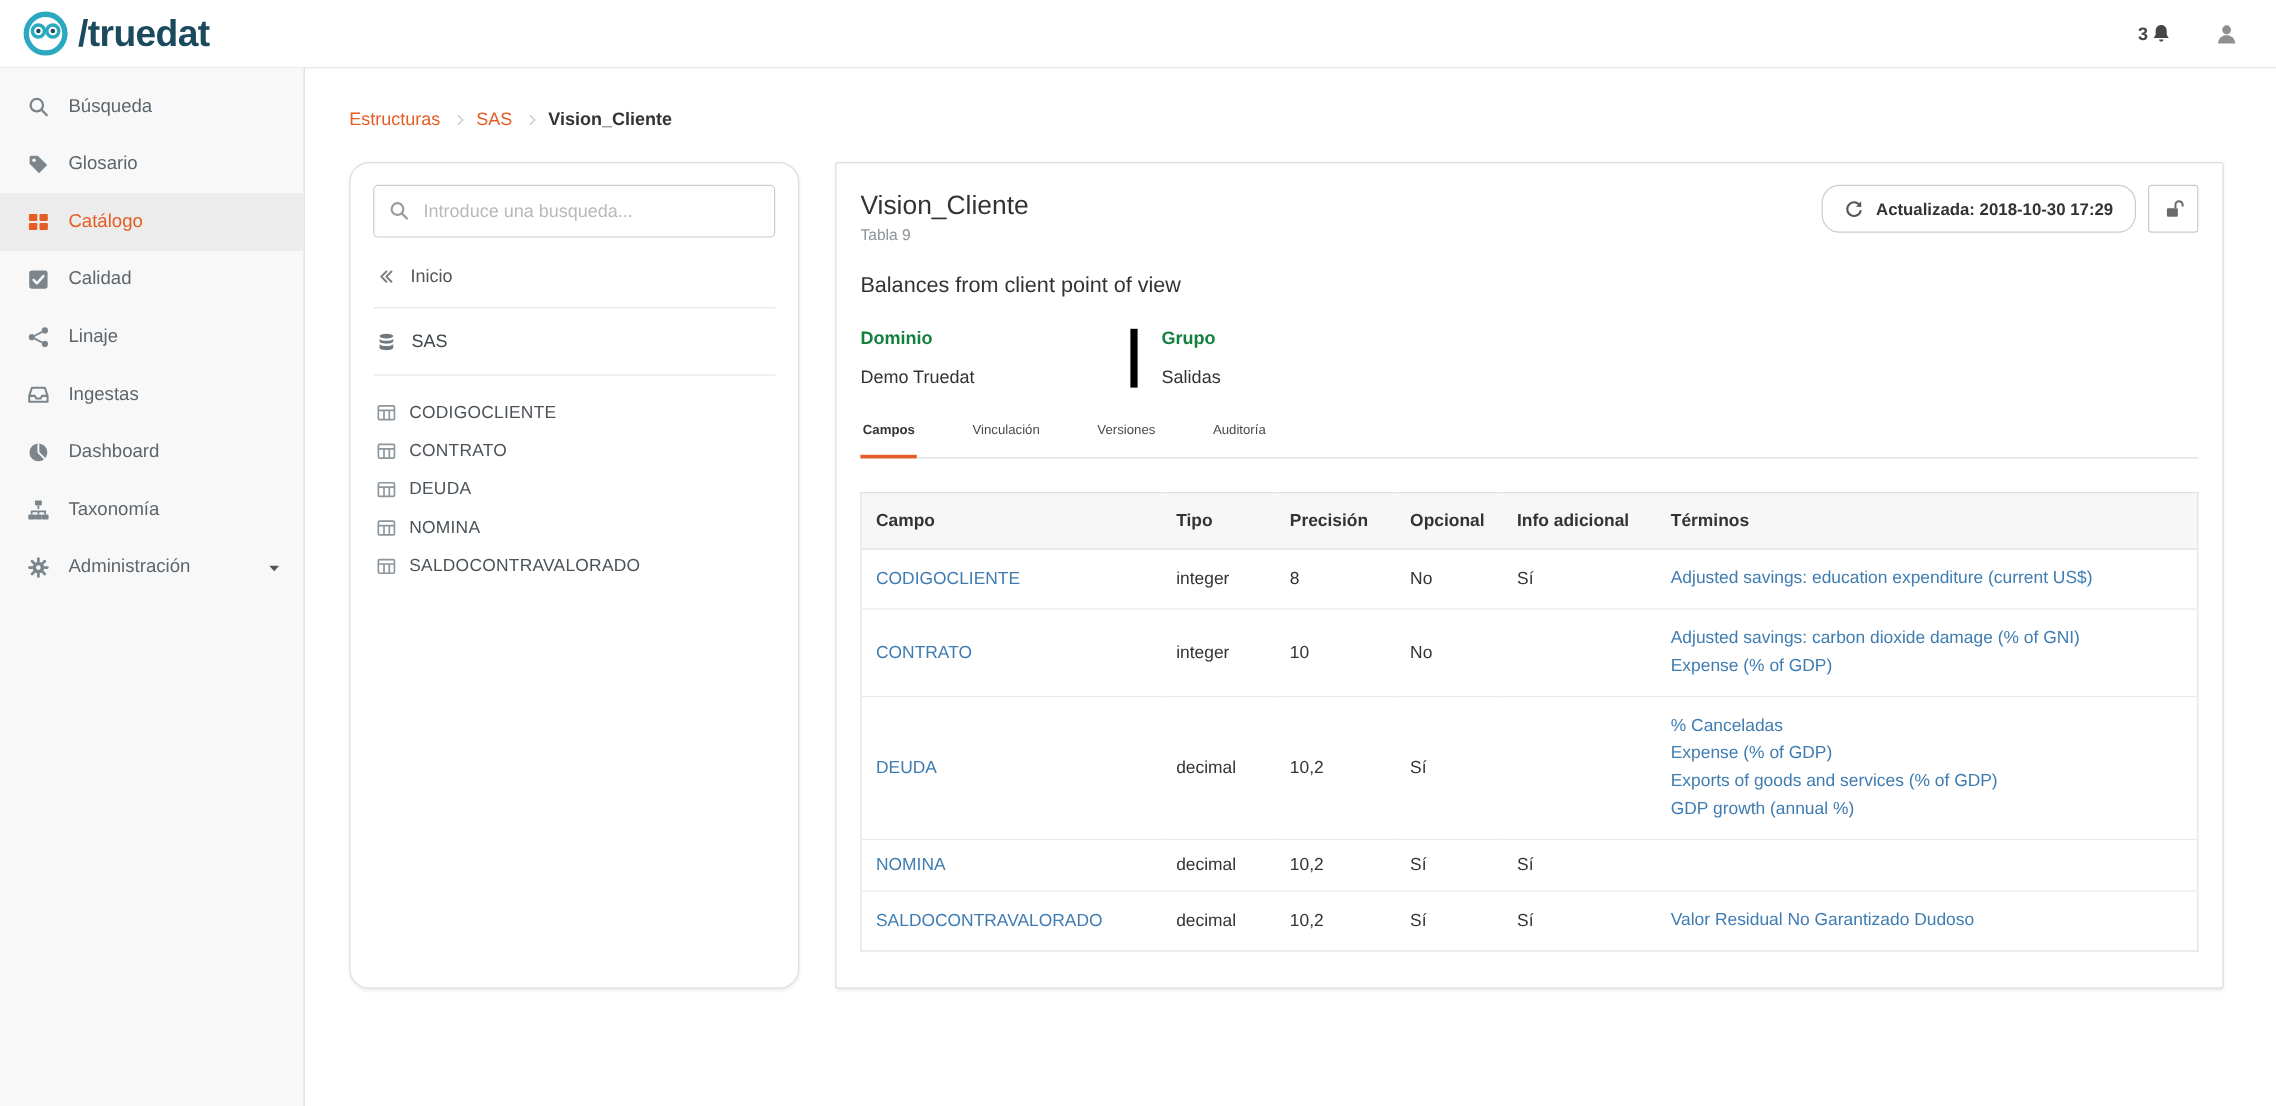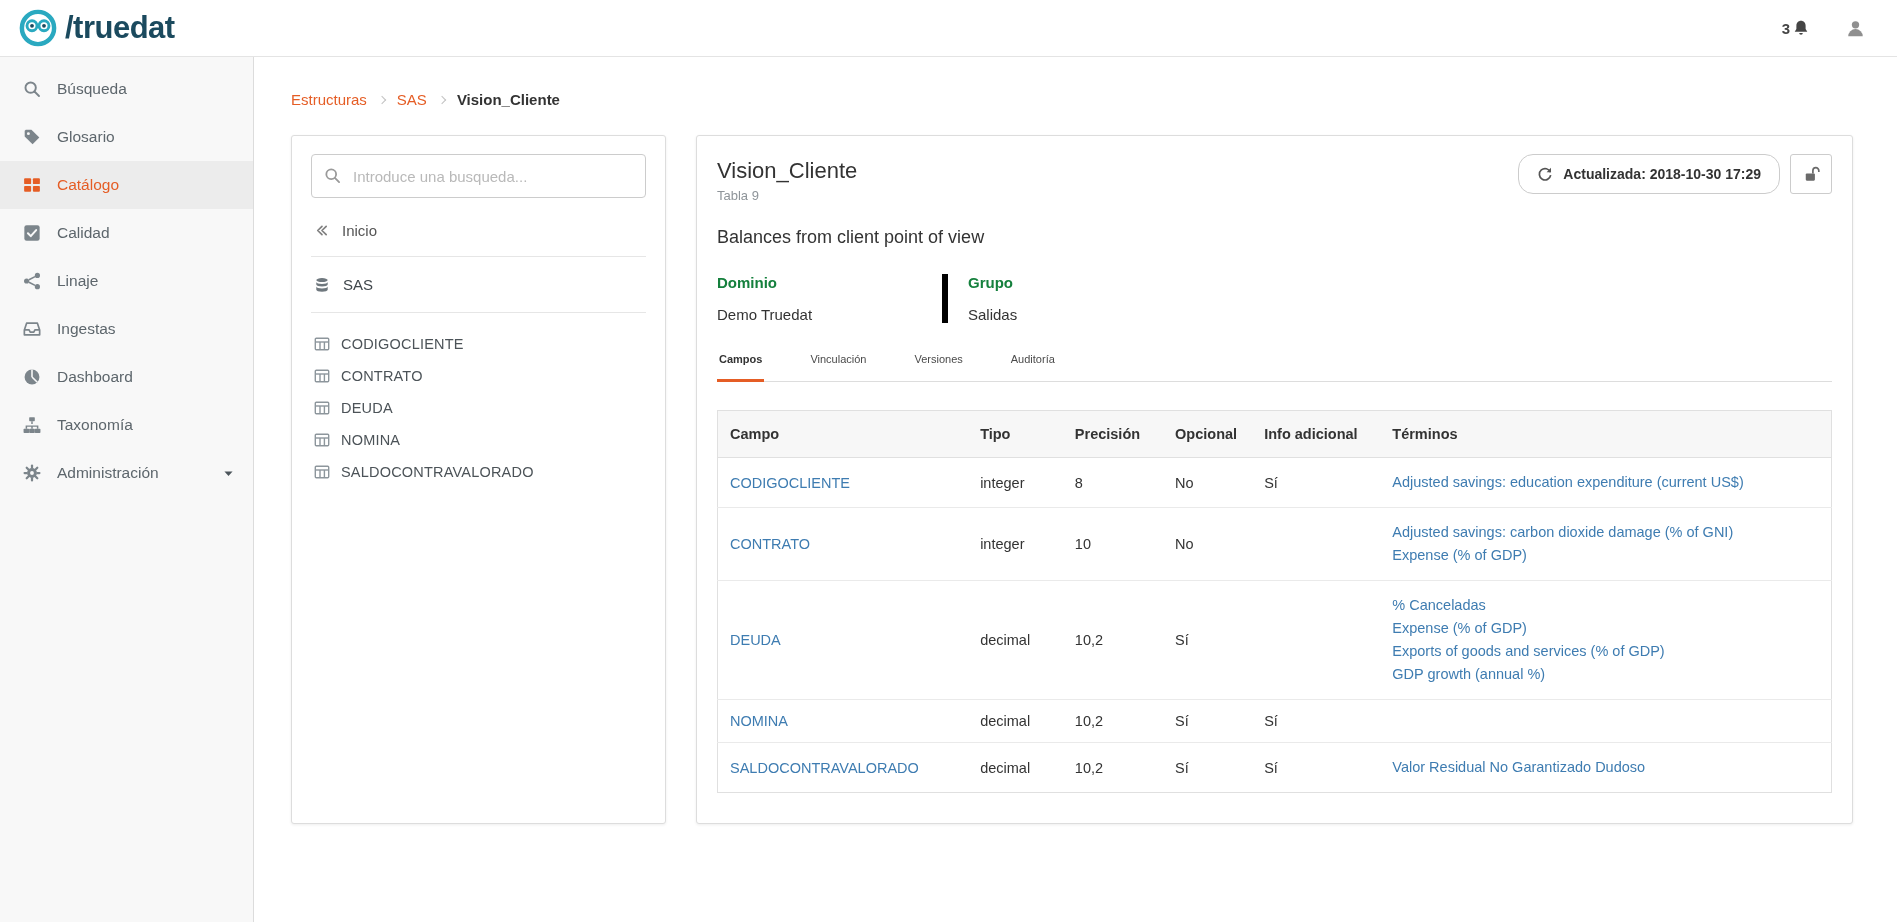--- a/index.html
+++ b/index.html
@@ -43,21 +43,21 @@
   .bc-link { color:#e55d25; text-decoration:none; cursor:pointer; }
   .bc-current { color:#333; font-weight:bold; }
   .bc-sep { width:6px; height:6px; border-right:1.6px solid #c2c2c2; border-top:1.6px solid #c2c2c2;
             transform:rotate(45deg); margin:0 12px; flex:none; }
 
   .content { display:flex; align-items:stretch; gap:30px; }
   .tree-card, .detail-card { background:#fff; border:1px solid #ddd; border-radius:3px;
                              box-shadow:0 1px 3px rgba(0,0,0,0.07); min-height:683px; }
 
   
-  .tree-card { width:375px; flex:none; padding:18px 19px; }
+  .tree-card { width:375px; flex:none; padding:18px 19px;border-radius:17px; }
   .searchbox { position:relative; }
   .searchbox input { width:100%; height:44px; border:1px solid #ccc; border-radius:4px;
                      padding:0 12px 0 41px; font-size:15px; font-family:inherit; color:#333; outline:none; background:#fff; }
   .searchbox input::placeholder { color:#b9b9b9; }
   .sb-icon { position:absolute; left:13px; top:13px; }
   .sb-icon svg { width:17px; height:17px; color:#9a9a9a; }
   .home-row { display:flex; align-items:center; gap:13px; padding:24px 3px 17px;
               border-bottom:1px solid #e6e6e6; color:#555; font-size:15px; cursor:pointer; }
   .home-row svg { width:15px; height:15px; color:#808080; }
   .system-row { display:flex; align-items:center; gap:13px; padding:19px 3px;

